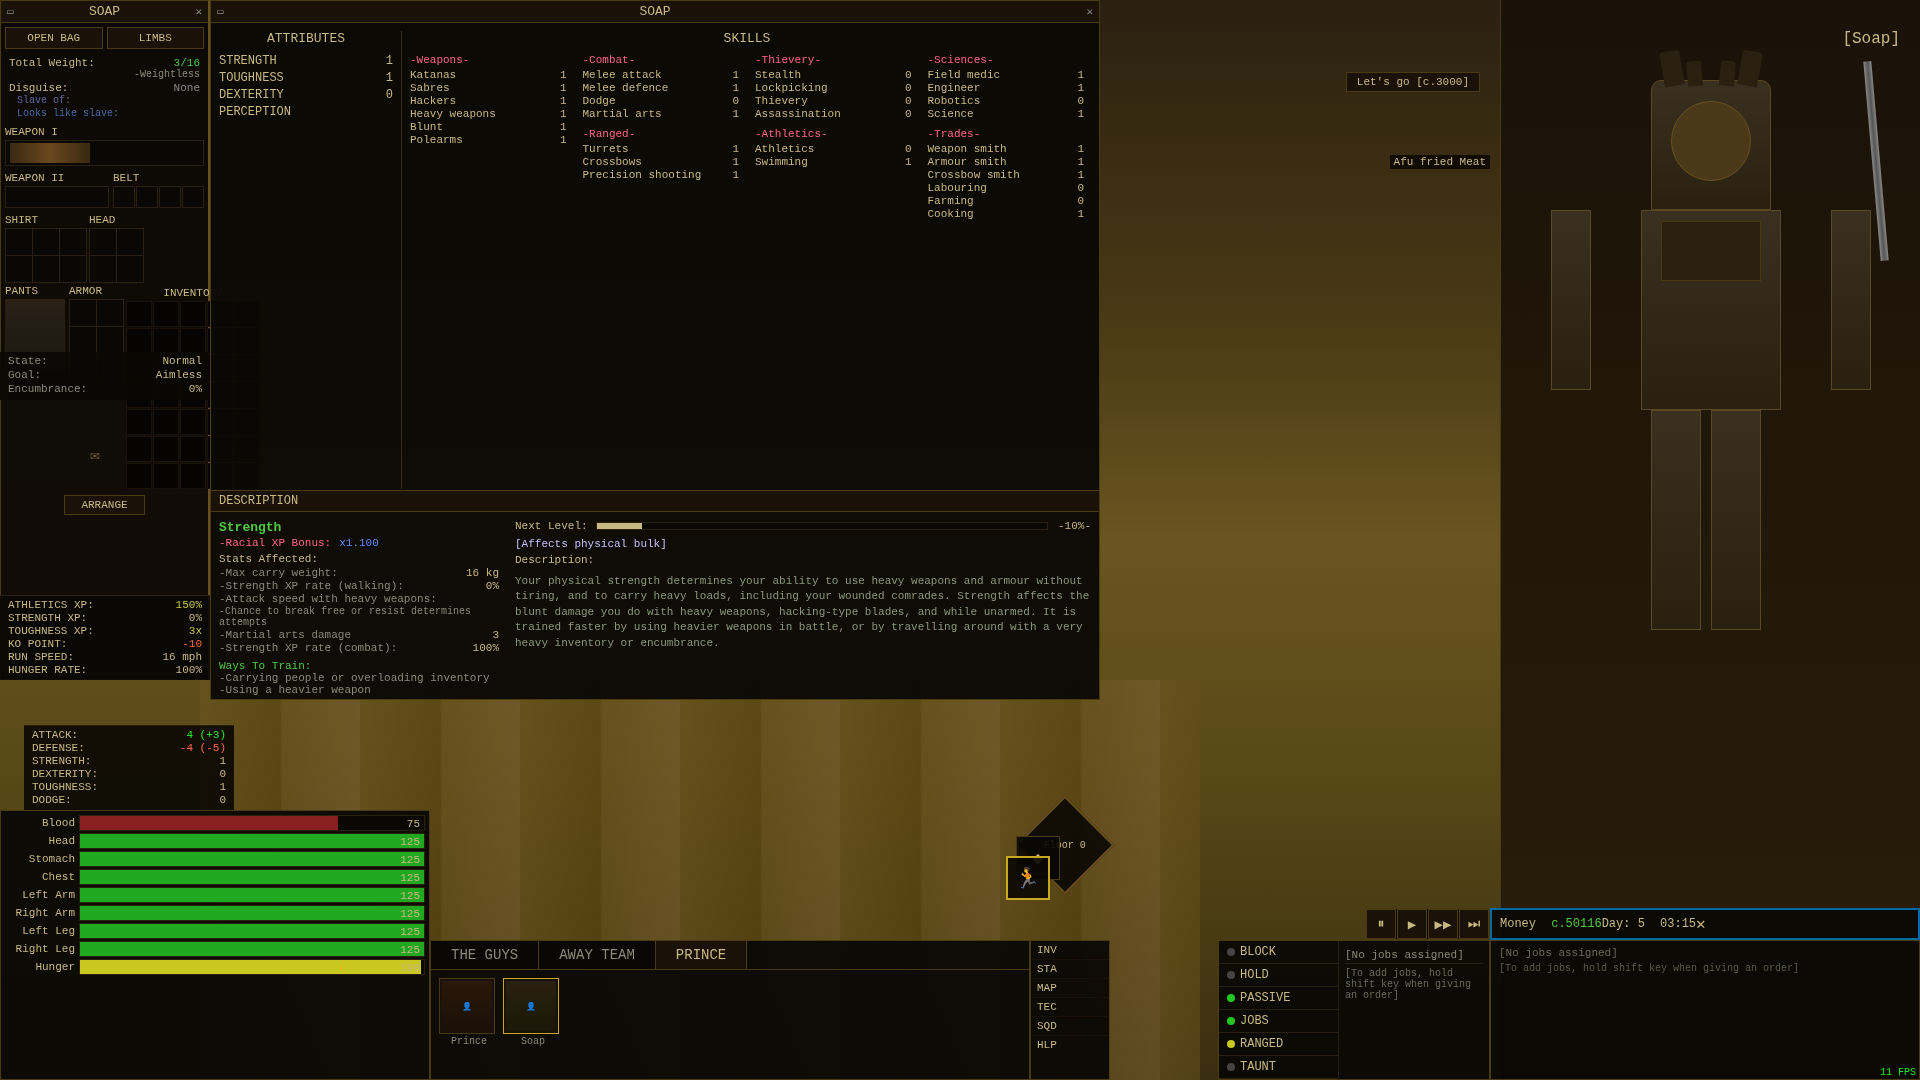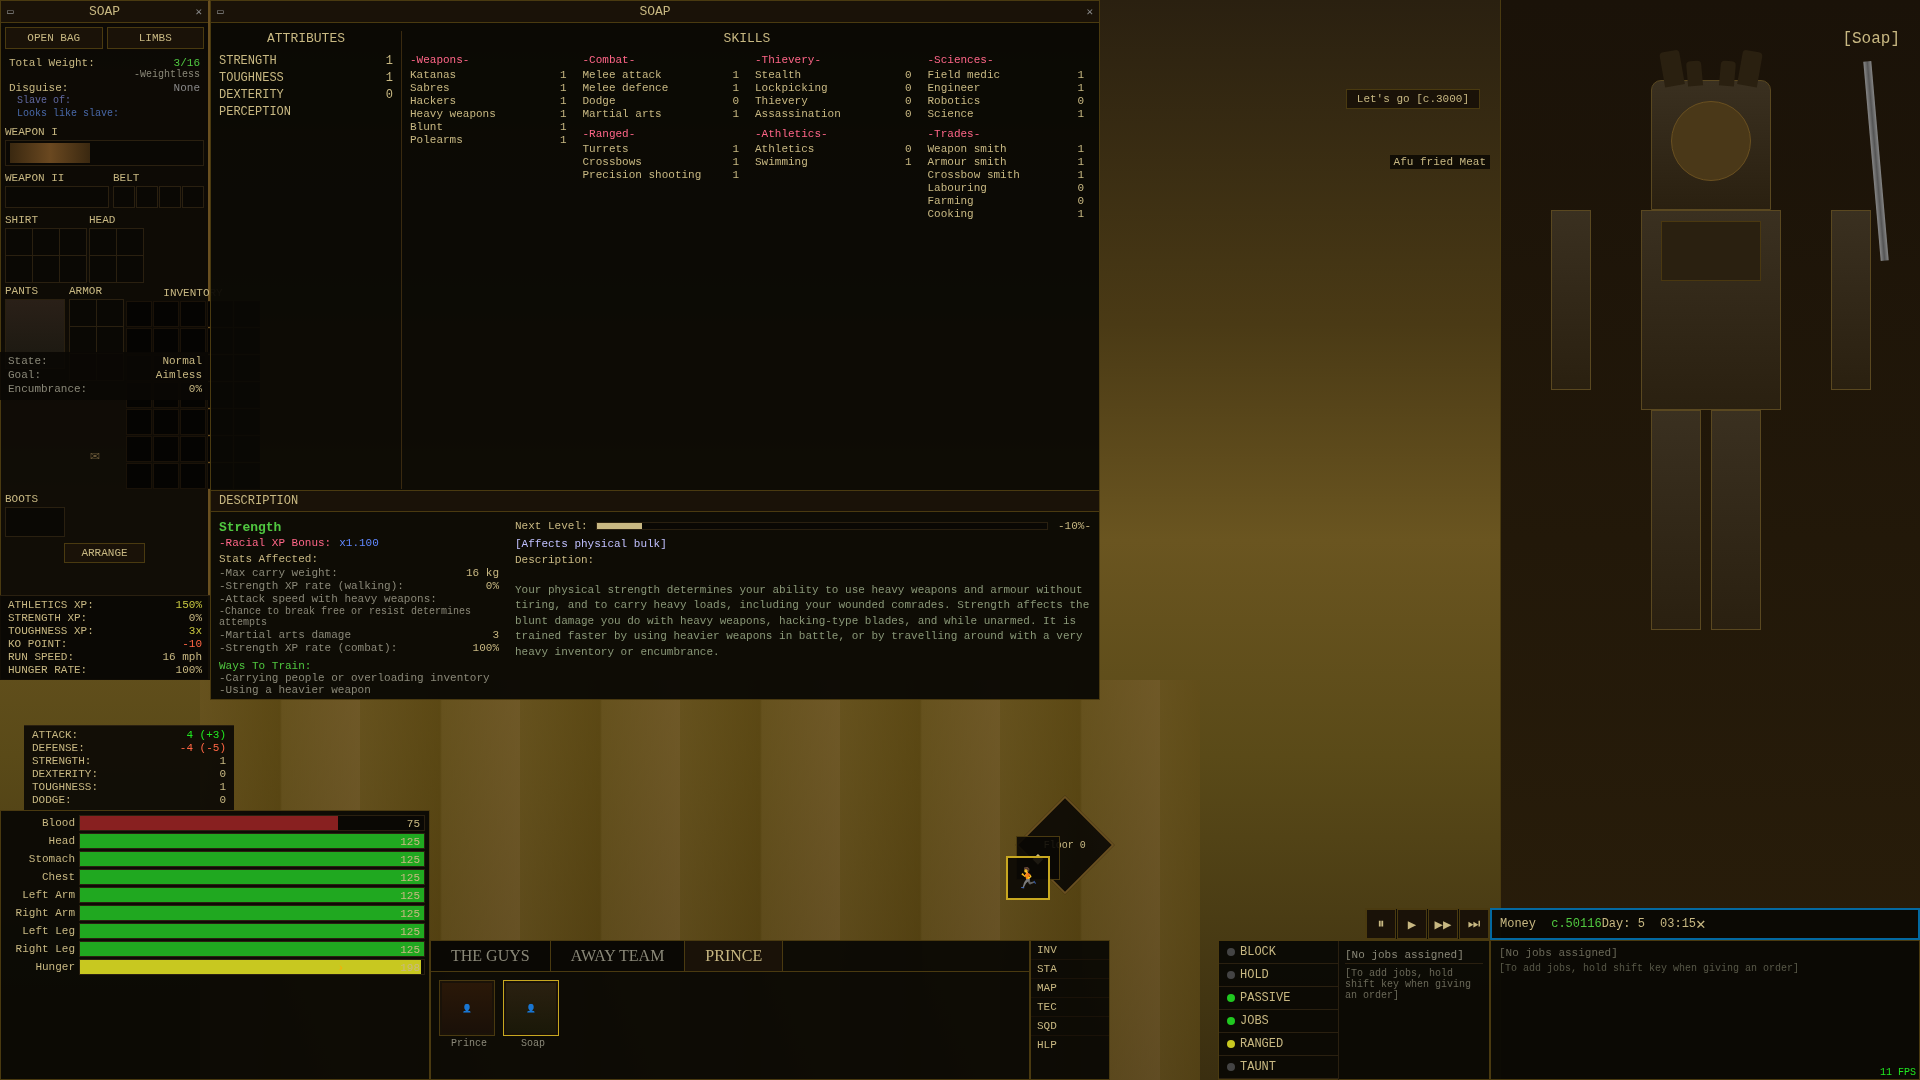--- a/index.html
+++ b/index.html
@@ -405,21 +405,21 @@
 
     .affects-label {
       color: #c0c0ff;
       font-size: 11px;
       margin-bottom: 4px;
     }
 
     .desc-label {
       color: #c8b882;
       font-size: 11px;
-      margin-bottom: 17px;
+      margin-bottom: 8px;
     }
 
     .desc-text {
       color: #8a9878;
       font-size: 11px;
       line-height: 1.4;
     }
 
     .stat-item {
       display: flex;
@@ -492,25 +492,24 @@
     }
 
     .party-tabs {
       display: flex;
       border-bottom: 1px solid #4a3a10;
     }
 
     .party-tab {
       padding: 6px 20px;
       cursor: pointer;
-      font-size: 16px;
+      font-size: 14px;
       color: #8a8878;
       background: #0a0804;
       border-right: 1px solid #4a3a10;
-      font-family: Liberation Serif, serif;
     }
 
     .party-tab.active {
       background: #1a1208;
       color: #c8b882;
     }
 
     .party-members {
       display: flex;
       gap: 4px;
@@ -613,21 +612,21 @@
       bottom: 0;
       right: 0;
       font-size: 10px;
       color: #20e820;
       padding: 2px 4px;
     }
 
     
     .lets-go-btn {
       position: absolute;
-      top: 89px;
+      top: 72px;
       right: 440px;
       background: #1a1208;
       border: 1px solid #4a3a10;
       color: #c8b882;
       padding: 3px 10px;
       cursor: pointer;
       font-family: inherit;
       font-size: 11px;
     }
 
@@ -830,24 +829,20 @@
         <div class="inv-slot"></div>
         <div class="inv-slot"></div>
         <div class="inv-slot"></div>
         <div class="inv-slot"></div>
         <div class="inv-slot"></div>
         <div class="inv-slot"></div>
       </div>
     </div>
   </div>
 
-  <div style="padding:2px 4px;">
-    <div class="weapon-label">BOOTS</div>
-    <div class="boots-slot"></div>
-  </div>
 
   <button class="arrange-btn">ARRANGE</button>
 </div>
 
 <div class="main-panel">
 
   <div class="main-panel-title">
     <span class="close-btn">▭</span>
     <span style="flex:1;text-align:center;">SOAP</span>
     <span class="close-btn">✕</span>

